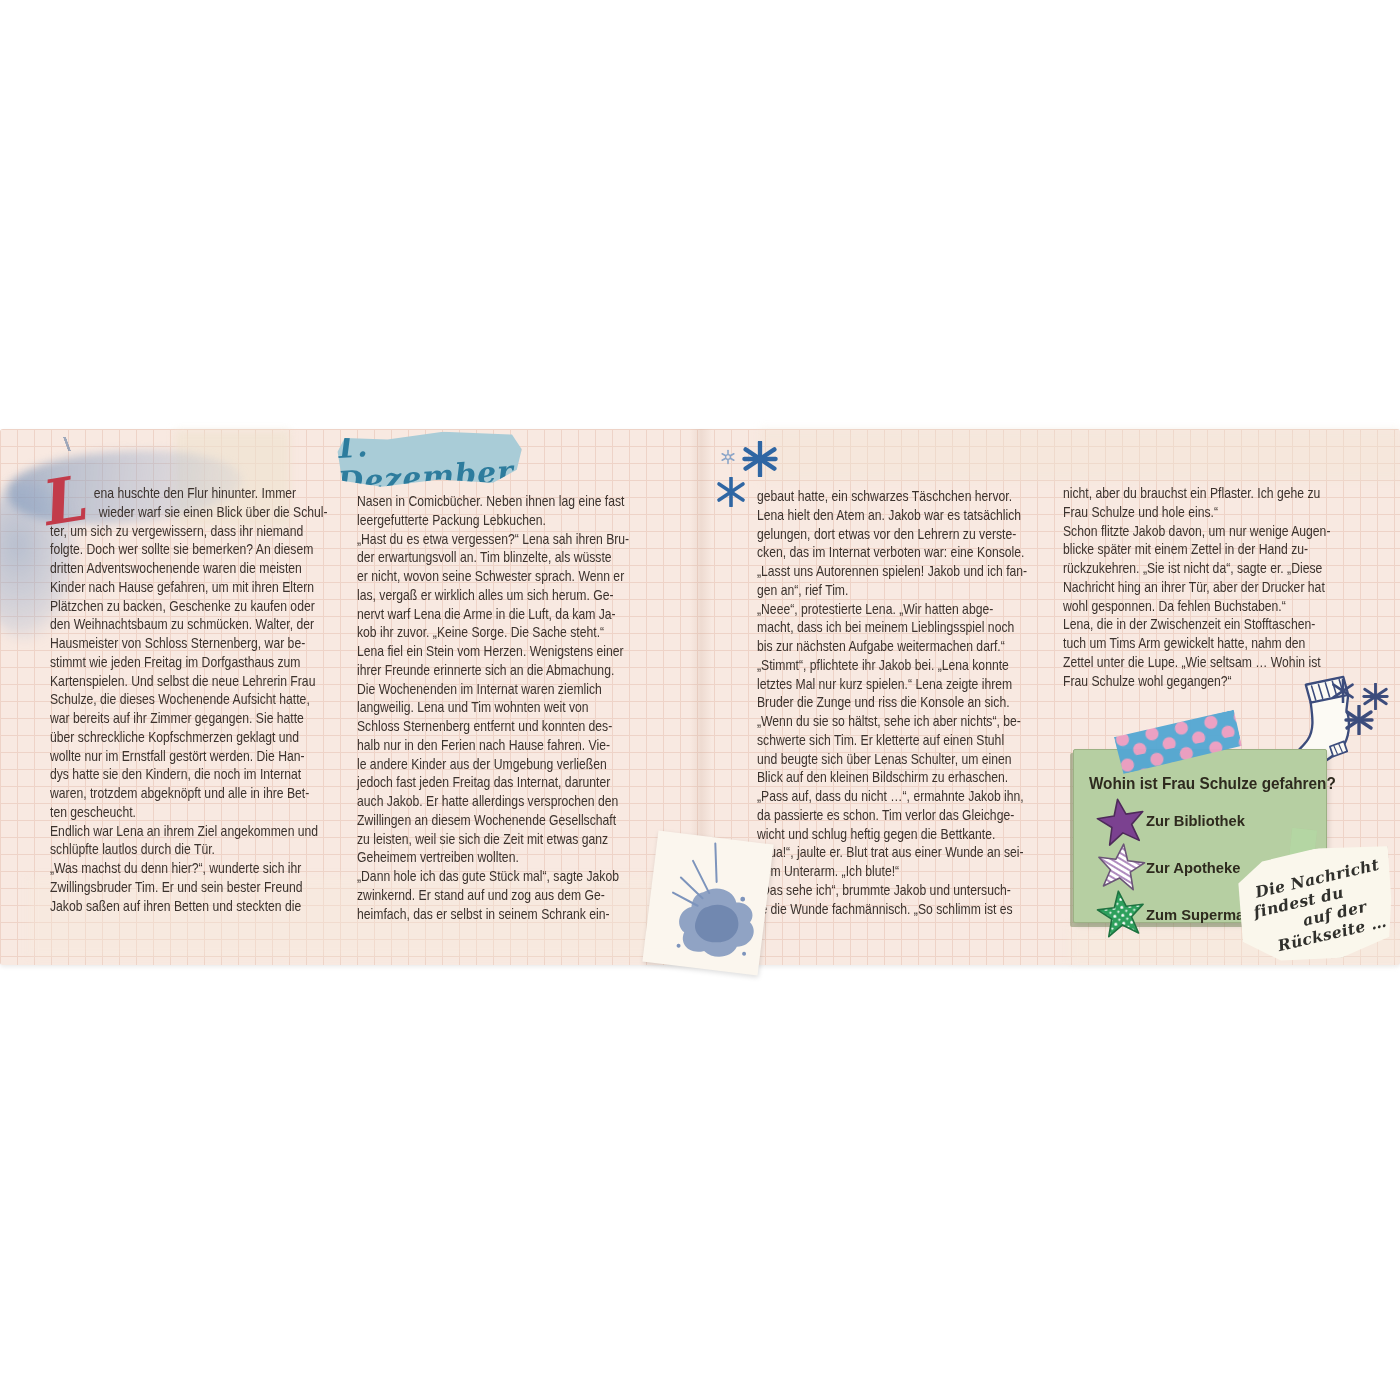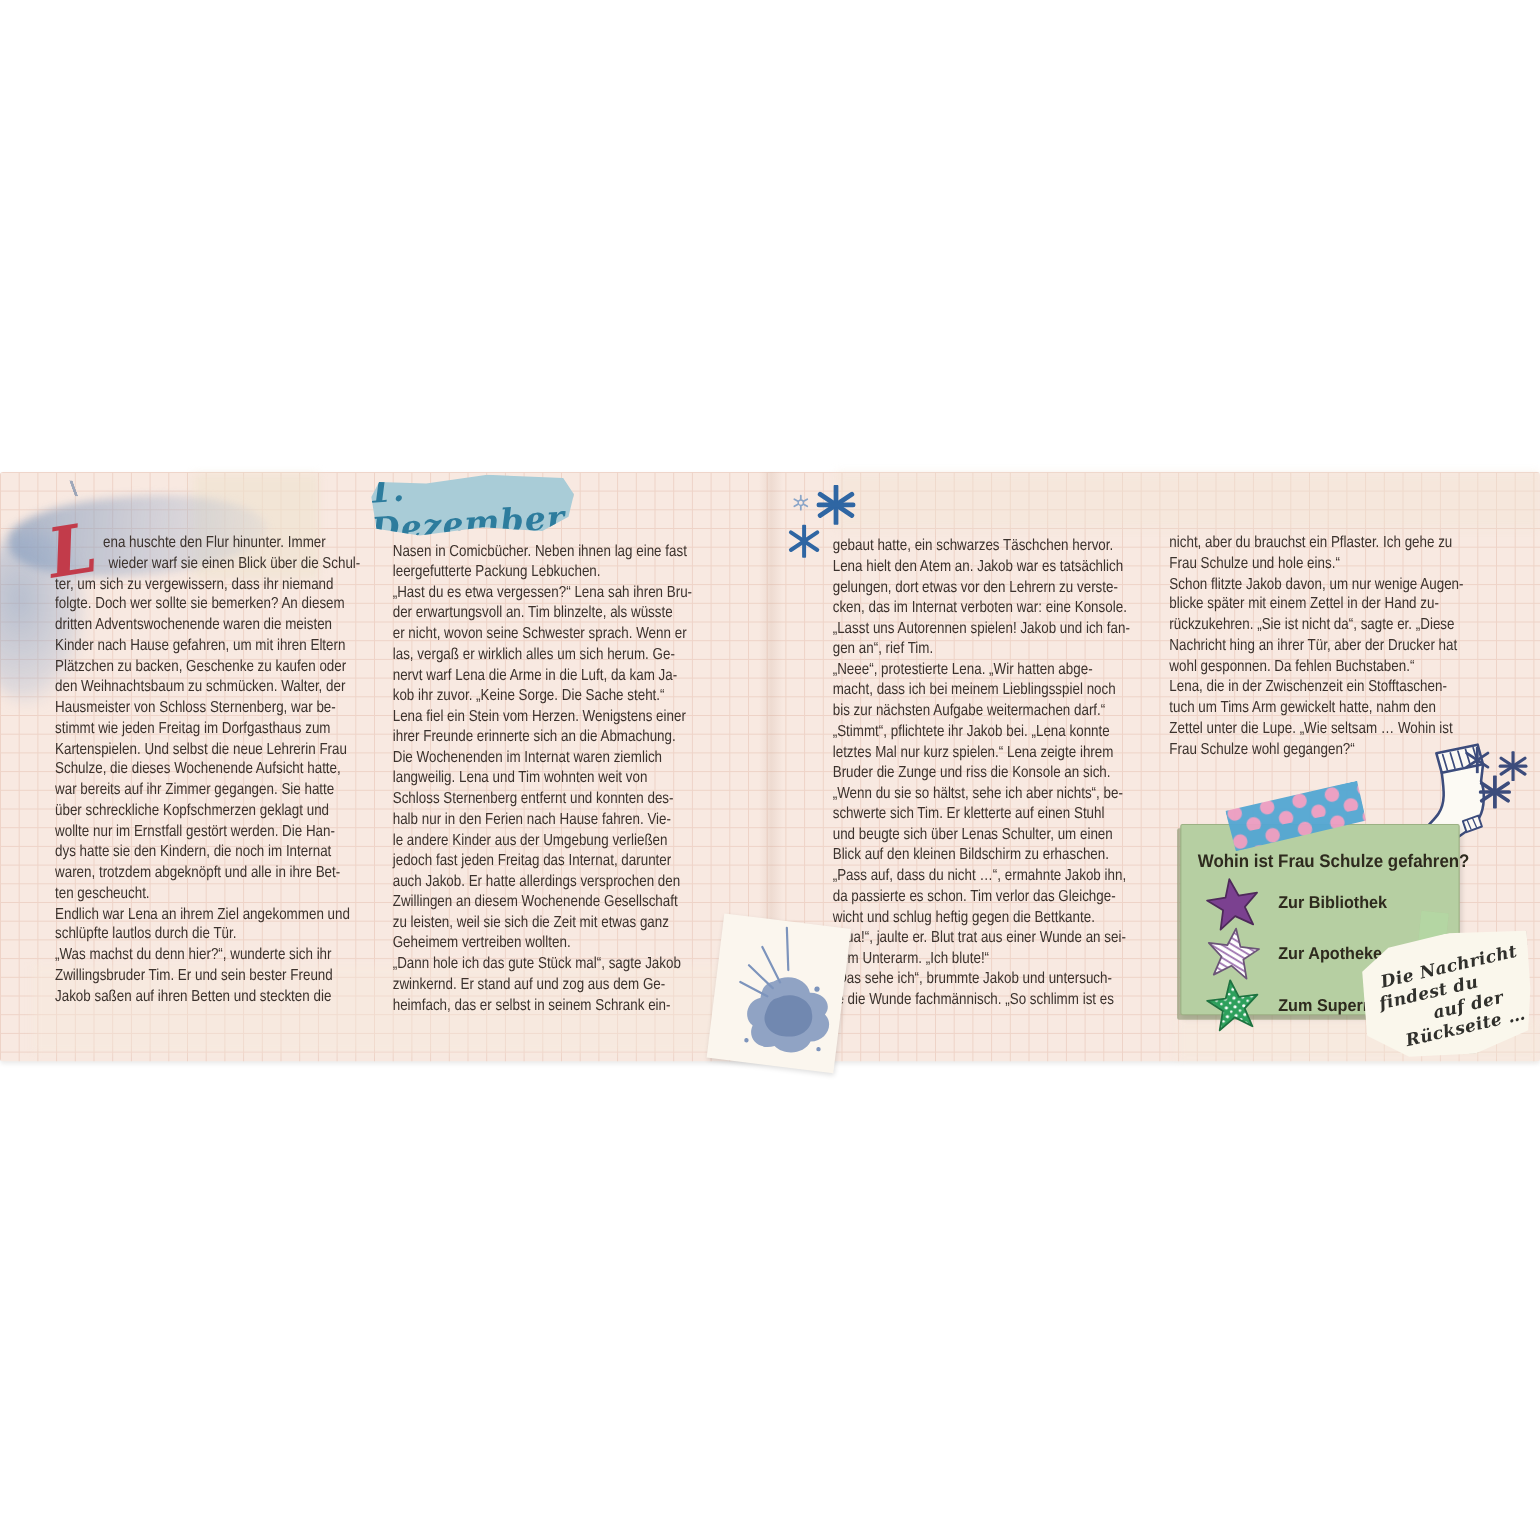--- a/index.html
+++ b/index.html
@@ -70,21 +70,21 @@
   
   .sock{position:absolute;left:1290px;top:243px;width:78px;height:108px;transform:rotate(3deg);}
 
   
   .quiz{position:absolute;left:1073px;top:320px;width:252px;height:172px;
     background:#b6cfa2;border:1px solid #9cb184;
     box-shadow:-3px 4px 0 rgba(125,140,100,.55),2px 3px 5px rgba(0,0,0,.12);
     border-radius:2px;}
   .quiz-title{font-weight:bold;font-size:16.5px;color:#2e2a1e;
     padding:24px 12px 4px 16px;transform:scaleX(.93);transform-origin:0 0;white-space:nowrap;}
-  .quiz-row{display:flex;align-items:center;gap:16px;margin-left:22px;height:47px;}
+  .quiz-row{display:flex;align-items:center;gap:0;margin-left:22px;height:47px;}
   .quiz-row .opt{font-weight:bold;font-size:15.5px;color:#2e2a1e;transform:scaleX(.95);transform-origin:0 0;white-space:nowrap;}
   .star{width:50px;height:48px;flex:0 0 auto;}
   .star.s1{transform:rotate(-9deg);}
   .star.s2{transform:rotate(7deg);margin-top:-4px;}
   .star.s3{transform:rotate(-7deg);margin-top:-4px;}
 
   
   .washi{position:absolute;left:1116px;top:292px;width:124px;height:42px;
     transform:rotate(-11deg);
     background-color:#55a7d3;

